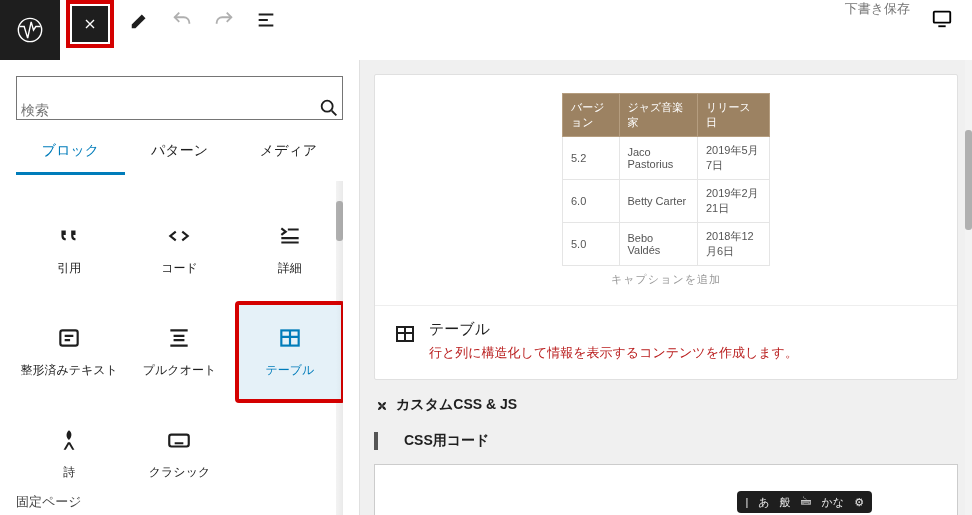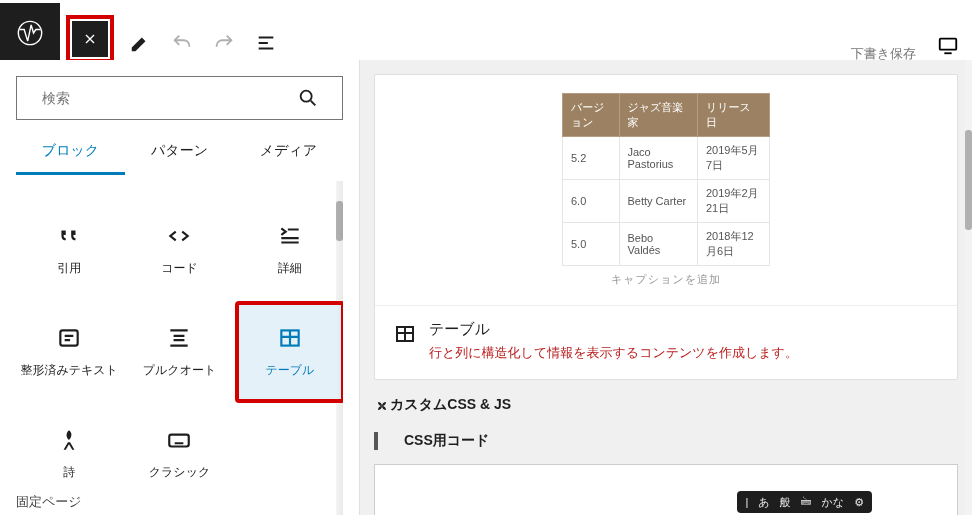--- a/index.html
+++ b/index.html
@@ -18,24 +18,24 @@
     background:#fff;
     width:972px;
     height:515px;
     overflow:hidden;
     position:relative;
   }
   
   .topbar{
     height:64px;
     display:flex;
-    align-items:flex-end;
+    align-items:flex-start;
     border-bottom:1px solid var(--border);
     background:#fff;
-    padding-right:6px;
+    padding-right:12px;
   }
   .wp-logo{
     width:60px;height:60px;background:#1e1e1e;display:flex;align-items:center;justify-content:center;
   }
   .wp-logo svg{width:28px;height:28px;}
   .topbtn{
     width:40px;height:40px;display:flex;align-items:center;justify-content:center;
     background:transparent;border:none;cursor:pointer;color:#1e1e1e;
   }
   .topbtn svg{width:22px;height:22px;}
@@ -48,21 +48,21 @@
   .tool-group{display:flex;align-items:center;margin-left:6px;gap:2px;}
   .spacer{flex:1;}
   .draft{color:var(--muted);font-size:13px;margin-right:14px;}
   .preview-btn{width:36px;height:36px;display:flex;align-items:center;justify-content:center;background:transparent;border:none;cursor:pointer;}
   
   .inserter{
     position:absolute;left:0;top:60px;bottom:0;width:360px;background:#fff;border-right:1px solid var(--border);
     display:flex;flex-direction:column;padding:16px 16px 0 16px;
   }
   .search{
-    display:flex;align-items:center;border:1px solid #757575;height:44px;padding:0 23px;
+    display:flex;align-items:flex-end;border:1px solid #757575;height:44px;padding:0 2px;
   }
   .search input{flex:1;border:none;outline:none;font-size:14px;color:#555;}
   .search .icon{width:22px;height:22px;color:#1e1e1e;}
   .tabs{display:flex;margin-top:10px;}
   .tab{flex:1;text-align:center;padding:12px 0;font-size:14px;color:#1e1e1e;border-bottom:3px solid transparent;cursor:pointer;}
   .tab.active{border-bottom-color:var(--accent);color:var(--accent);font-weight:500;}
   .block-scroll{flex:1;overflow:hidden;position:relative;margin-top:6px;}
   .block-scroll::after{content:"";position:absolute;right:0;top:0;bottom:0;width:7px;background:linear-gradient(to right,rgba(0,0,0,0),rgba(0,0,0,.04));}
   .scrollbar{position:absolute;right:0;top:0;width:7px;height:100%;background:#f3f3f3;}
   .thumb{position:absolute;right:0;width:7px;height:40px;top:20px;background:#b0b0b0;border-radius:3px;}
@@ -79,21 +79,21 @@
   .preview-card{background:#fff;border:1px solid var(--border);border-radius:2px;padding:18px 18px 16px 18px;position:relative;}
   .pv-table{margin:0 auto 6px auto;border:1px solid #ddd;border-collapse:collapse;width:208px;font-size:11px;}
   .pv-table th{background:#9c8262;color:#fff;padding:6px 8px;text-align:left;border:1px solid #b59d7f;font-weight:500;}
   .pv-table td{padding:6px 8px;border:1px solid #e5e5e5;color:#555;}
   .caption{text-align:center;font-size:11px;color:#999;margin-bottom:18px;letter-spacing:1px;}
   .pv-sep{height:1px;background:#eee;margin:10px -18px 14px -18px;}
   .pv-desc{display:flex;gap:12px;}
   .pv-desc .ic{width:24px;height:24px;color:#1e1e1e;margin-top:2px;}
   .pv-title{font-size:15px;font-weight:500;margin-bottom:4px;}
   .pv-sub{font-size:13px;color:#b91c1c;line-height:1.5;}
-  .cssjs{margin-top:16px;display:flex;align-items:flex-end;font-size:14px;font-weight:600;}
+  .cssjs{margin-top:16px;display:flex;align-items:flex-end;gap:6px;font-size:14px;font-weight:600;}
   .cssjs .fan{width:16px;height:16px;color:#1e1e1e;}
   .code-title{margin-top:18px;padding-left:26px;border-left:4px solid #555;font-weight:600;font-size:14px;}
   .code-box{margin-top:14px;height:60px;border:1px solid #ccc;background:#fff;}
   .editor-scroll{position:absolute;right:0;top:0;width:7px;height:100%;background:#f3f3f3;}
   .editor-thumb{position:absolute;right:0;top:70px;width:7px;height:100px;background:#b0b0b0;border-radius:3px;}
   
   .ime{position:absolute;right:100px;bottom:2px;height:22px;background:#1e1e1e;border-radius:4px;display:flex;align-items:center;padding:0 8px;gap:10px;color:#fff;font-size:11px;}
   .ime span{opacity:.9;}
 </style>
 </head>

